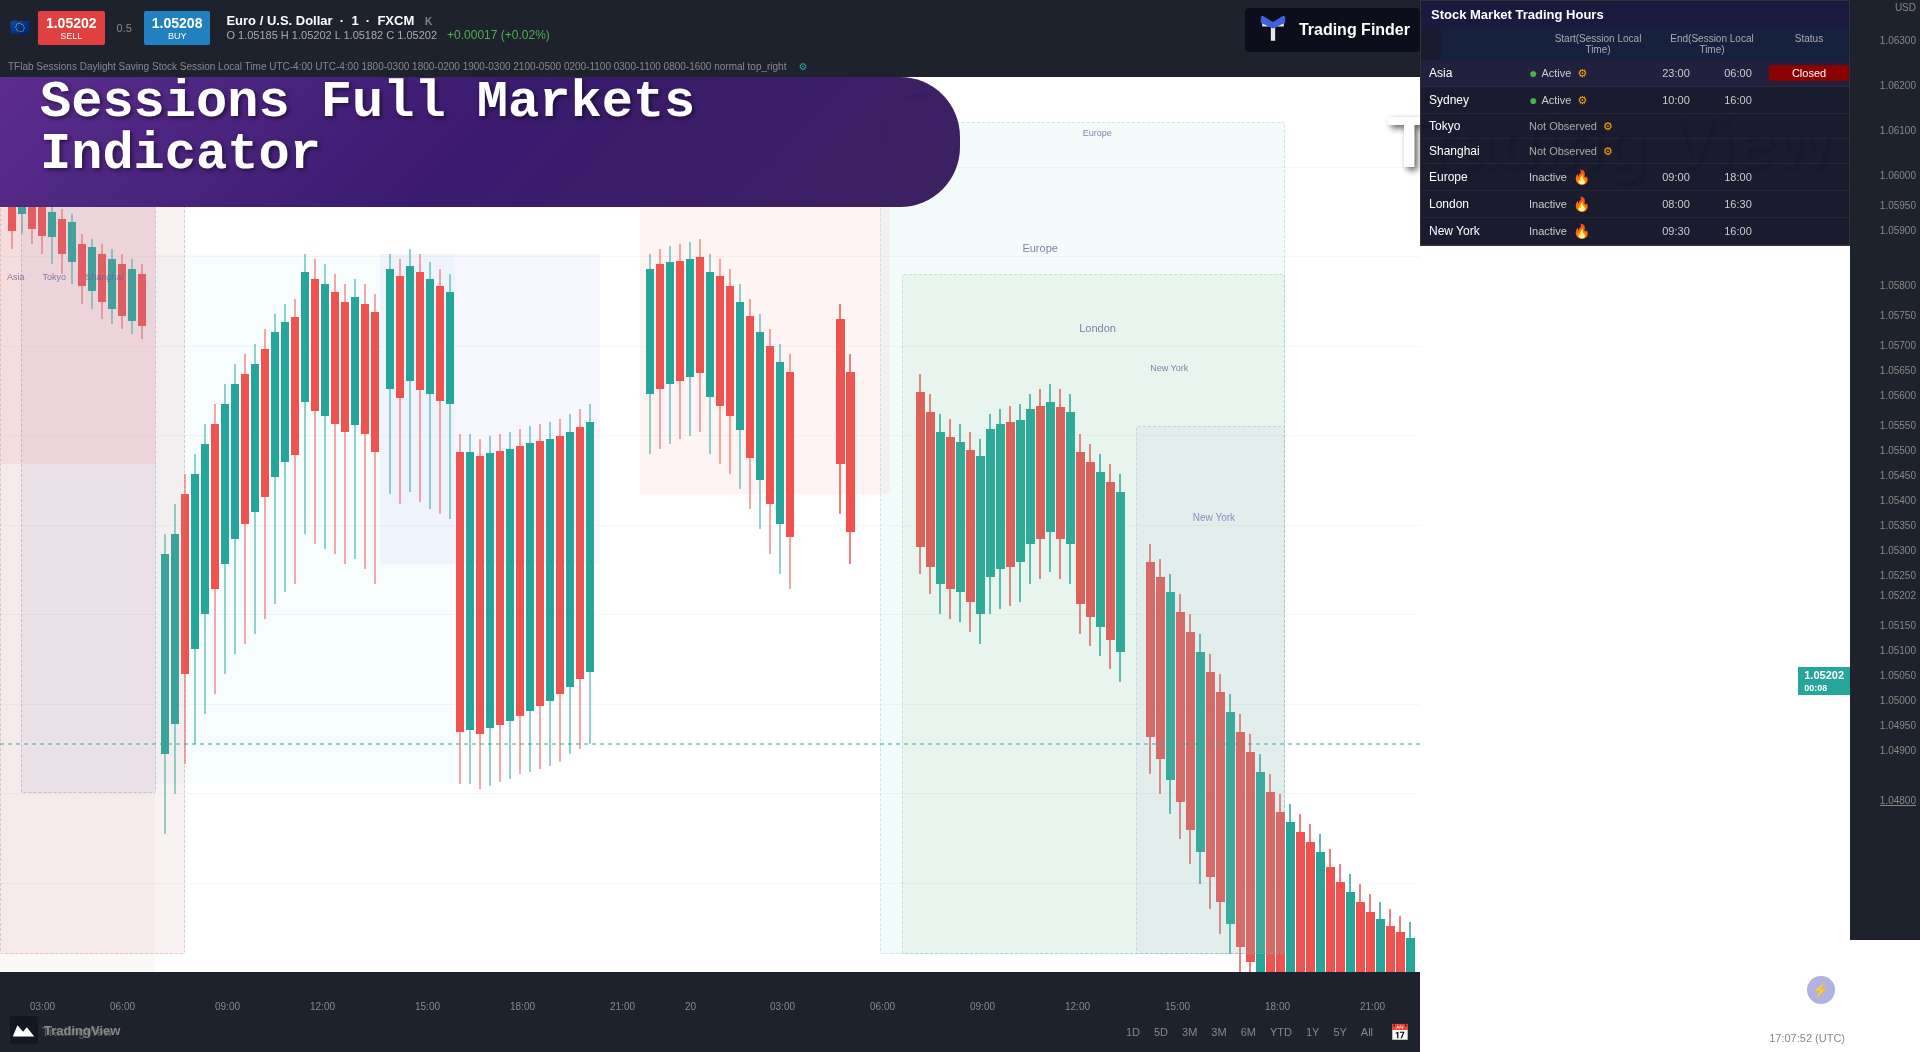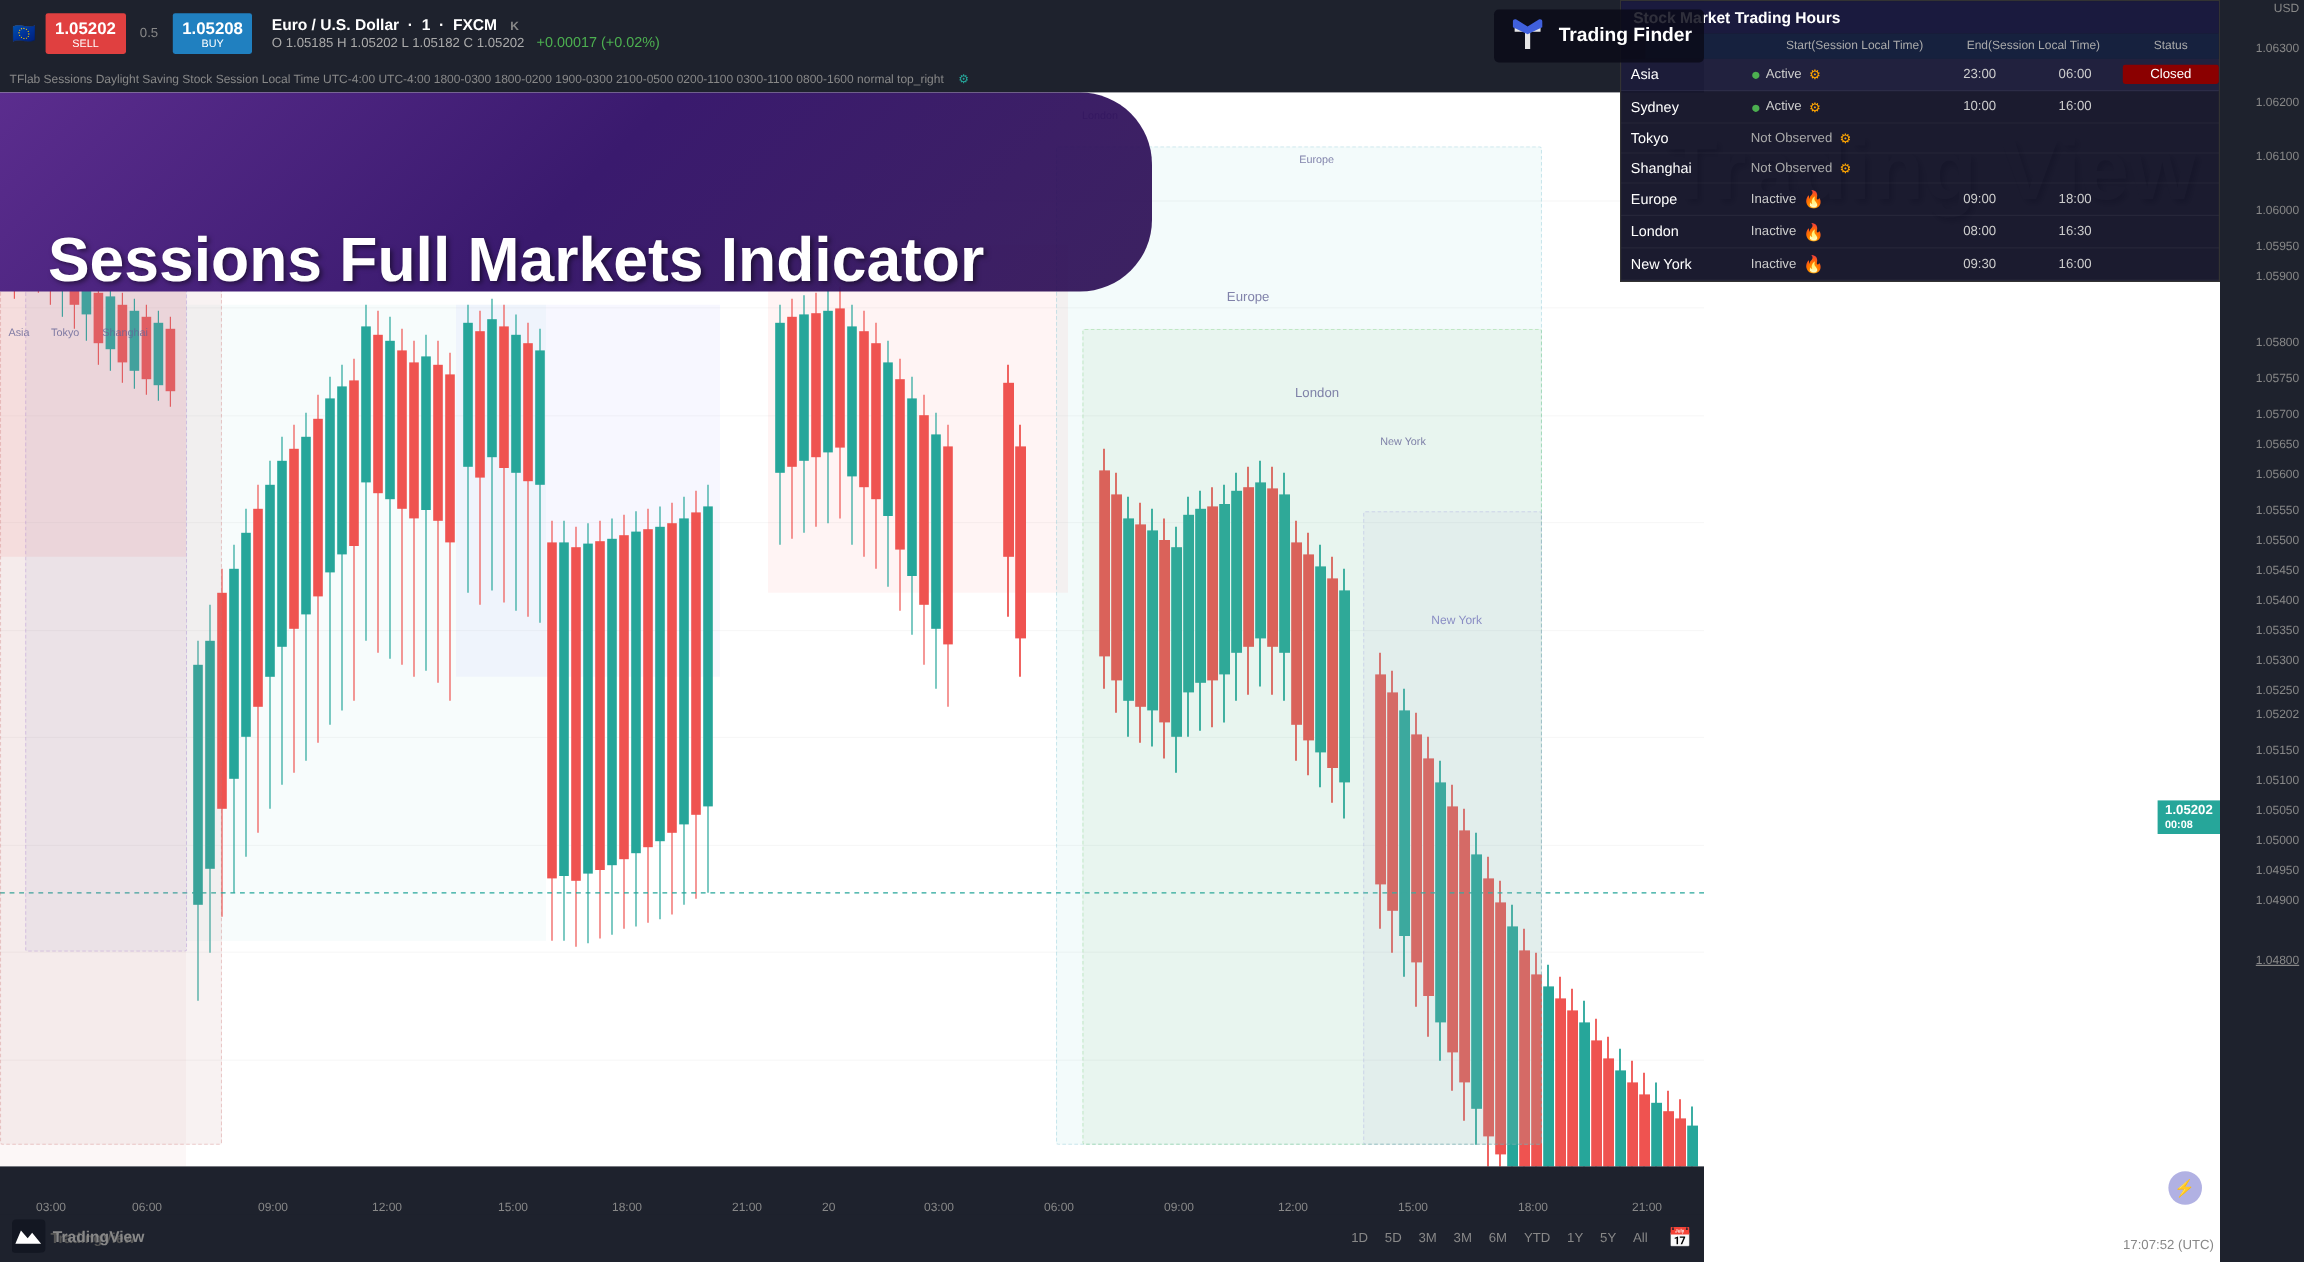--- a/index.html
+++ b/index.html
@@ -105,21 +105,21 @@
       background: #ffffff;
       overflow: hidden;
     }
 
     
     #price-axis {
       position: absolute;
       top: 0;
       right: 0;
       width: 70px;
-      height: 1052px;
+      height: 940px;
       background: #1e222d;
       z-index: 10;
       display: flex;
       flex-direction: column;
       align-items: flex-end;
       padding-right: 4px;
     }
 
     .price-tick {
       color: #888;
@@ -210,21 +210,21 @@
       position: absolute;
       border: 1px dashed rgba(0,150,200,0.4);
       z-index: 5;
     }
 
     
     #trading-hours-panel {
       position: absolute;
       top: 0;
       right: 70px;
-      width: 500px;
+      width: 430px;
       background: rgba(20, 20, 40, 0.97);
       border: 1px solid #333;
       z-index: 50;
     }
 
     #panel-header {
       background: #1a1a3e;
       padding: 6px 10px;
       display: flex;
       align-items: center;
@@ -318,27 +318,28 @@
 
     .dot-green { color: #4caf50; font-size: 14px; }
     .dot-red { color: #e04040; font-size: 14px; }
 
     
     #banner {
       position: absolute;
       top: 77px;
       left: 0;
       width: 960px;
-      height: 166px;
+      height: 130px;
       background: linear-gradient(135deg, #5b2d8e 0%, #3a1a6e 50%, rgba(40,10,80,0.9) 100%);
       border-radius: 0 60px 60px 0;
       display: flex;
-      align-items: flex-end;
+      align-items: flex-start;
       padding: 0 40px;
       z-index: 30;
+      font-family: Liberation Mono, monospace;
     }
 
     #banner-text {
       color: white;
       font-size: 52px;
       font-weight: 900;
       text-shadow: 2px 2px 4px rgba(0,0,0,0.5);
       line-height: 1;
     }
 

